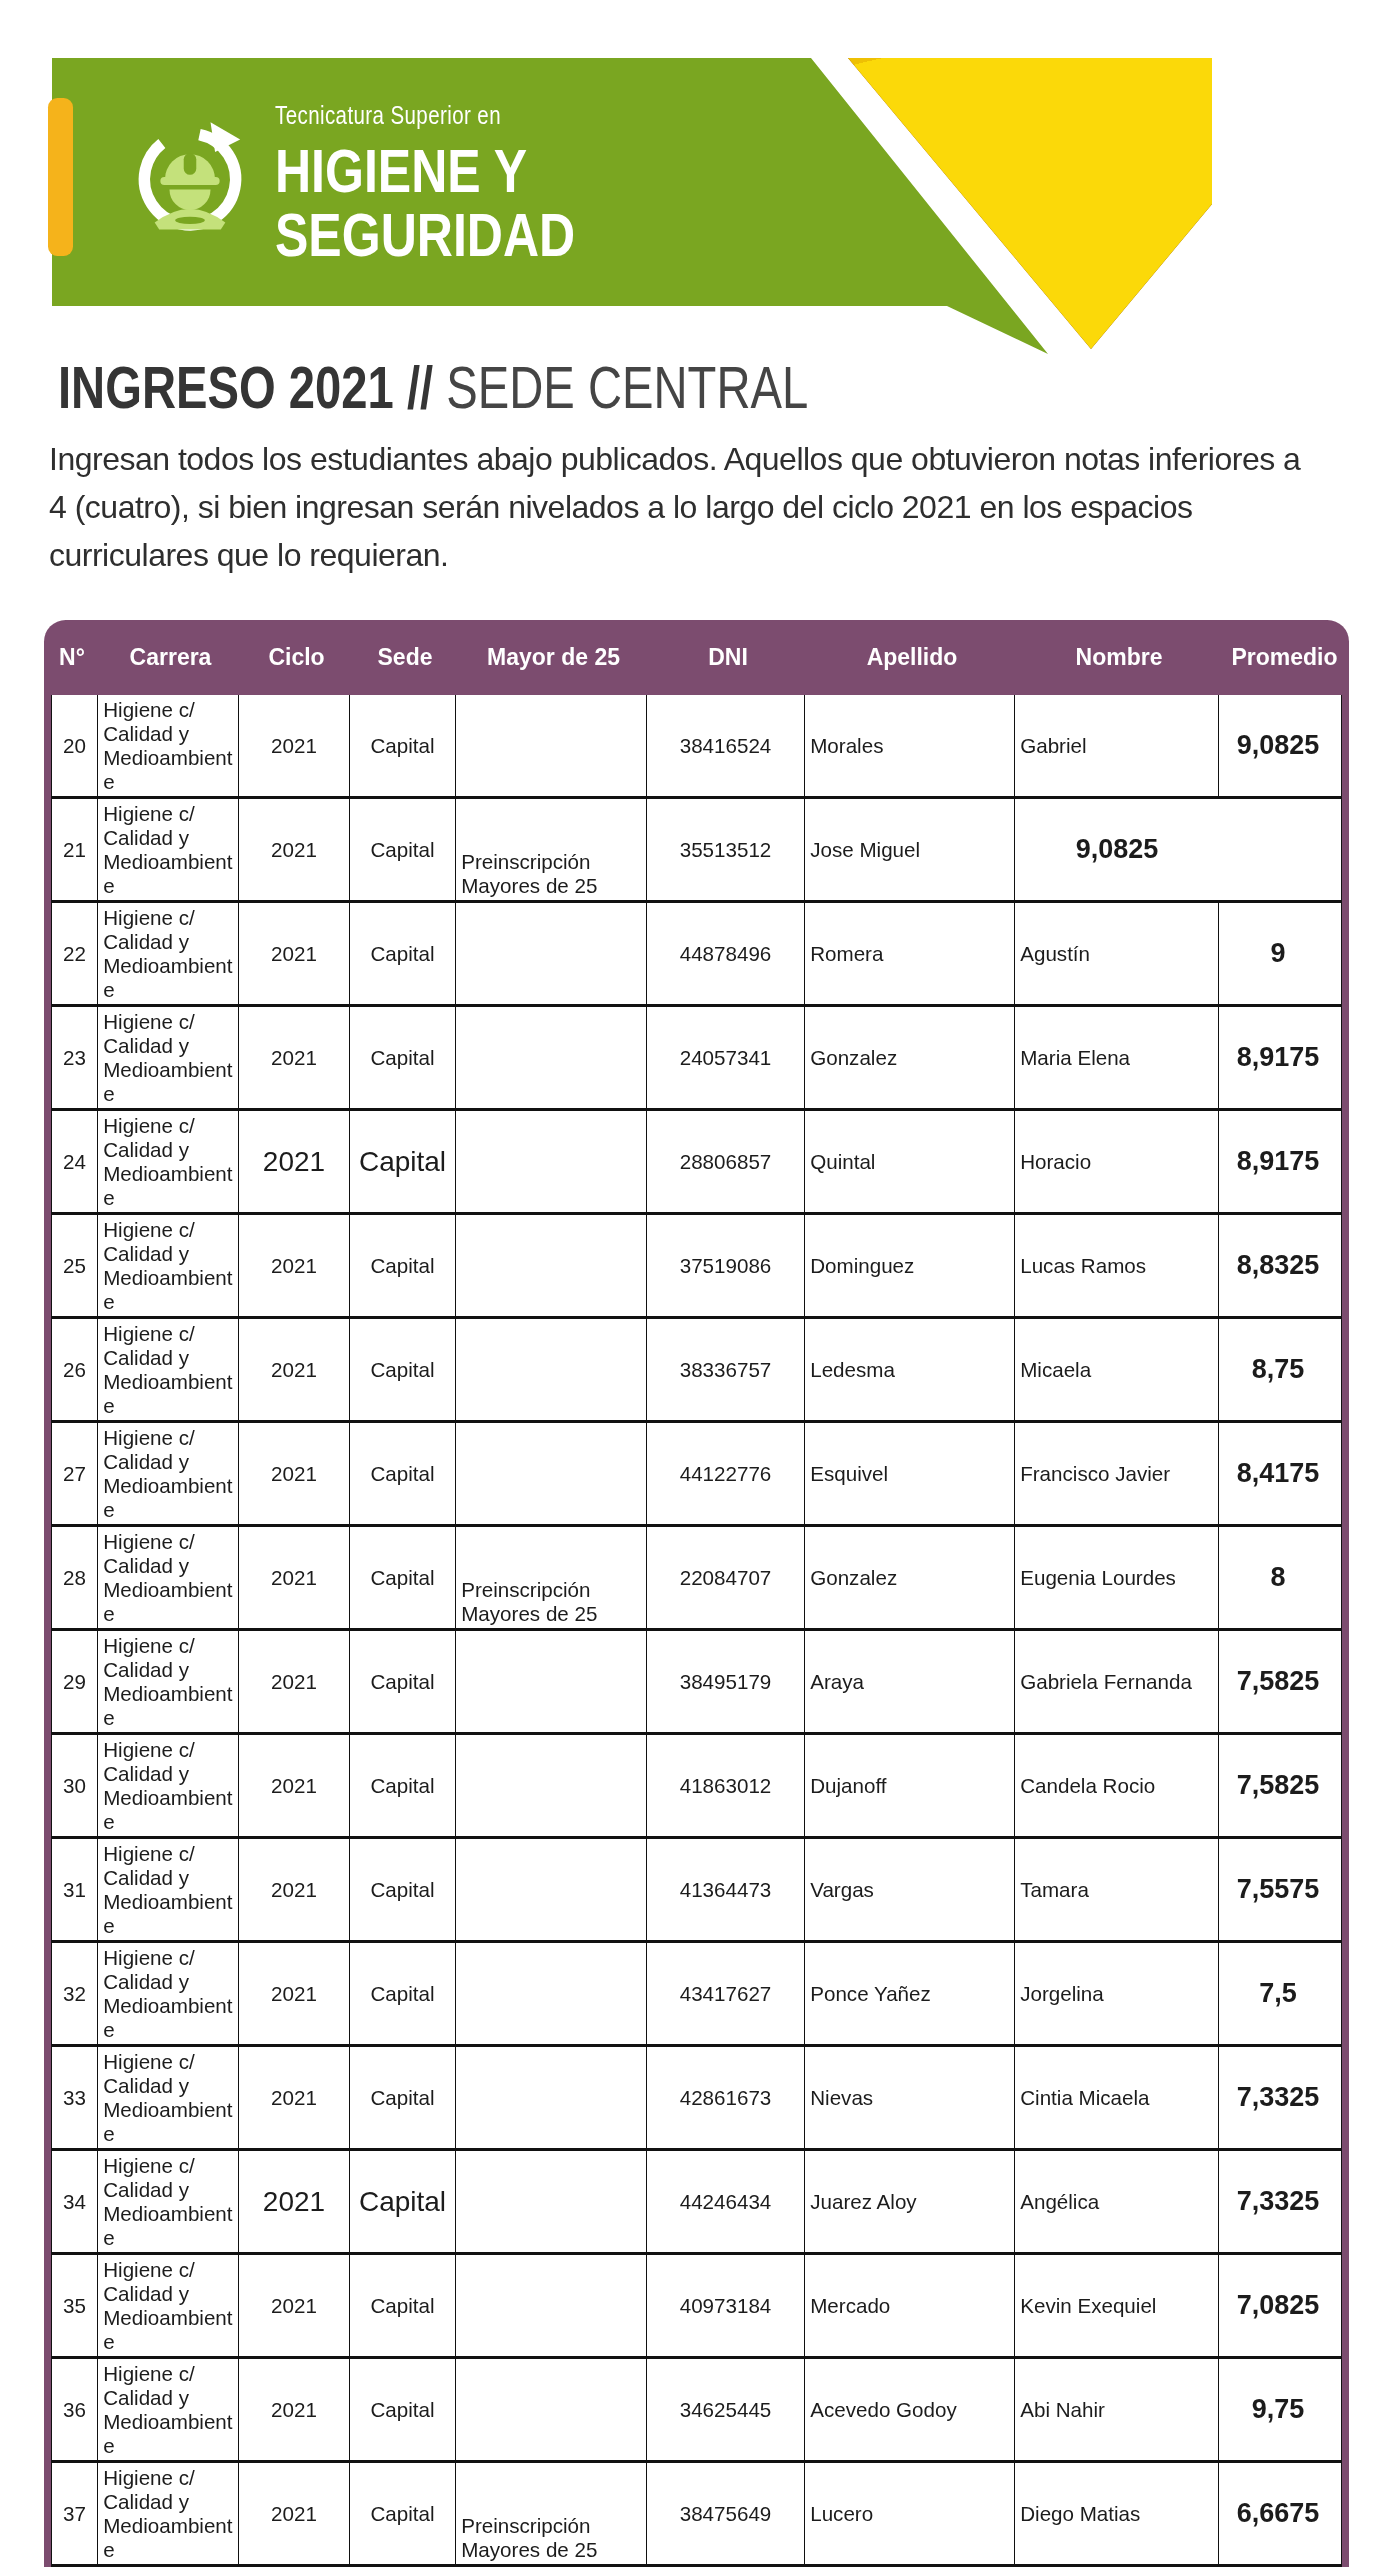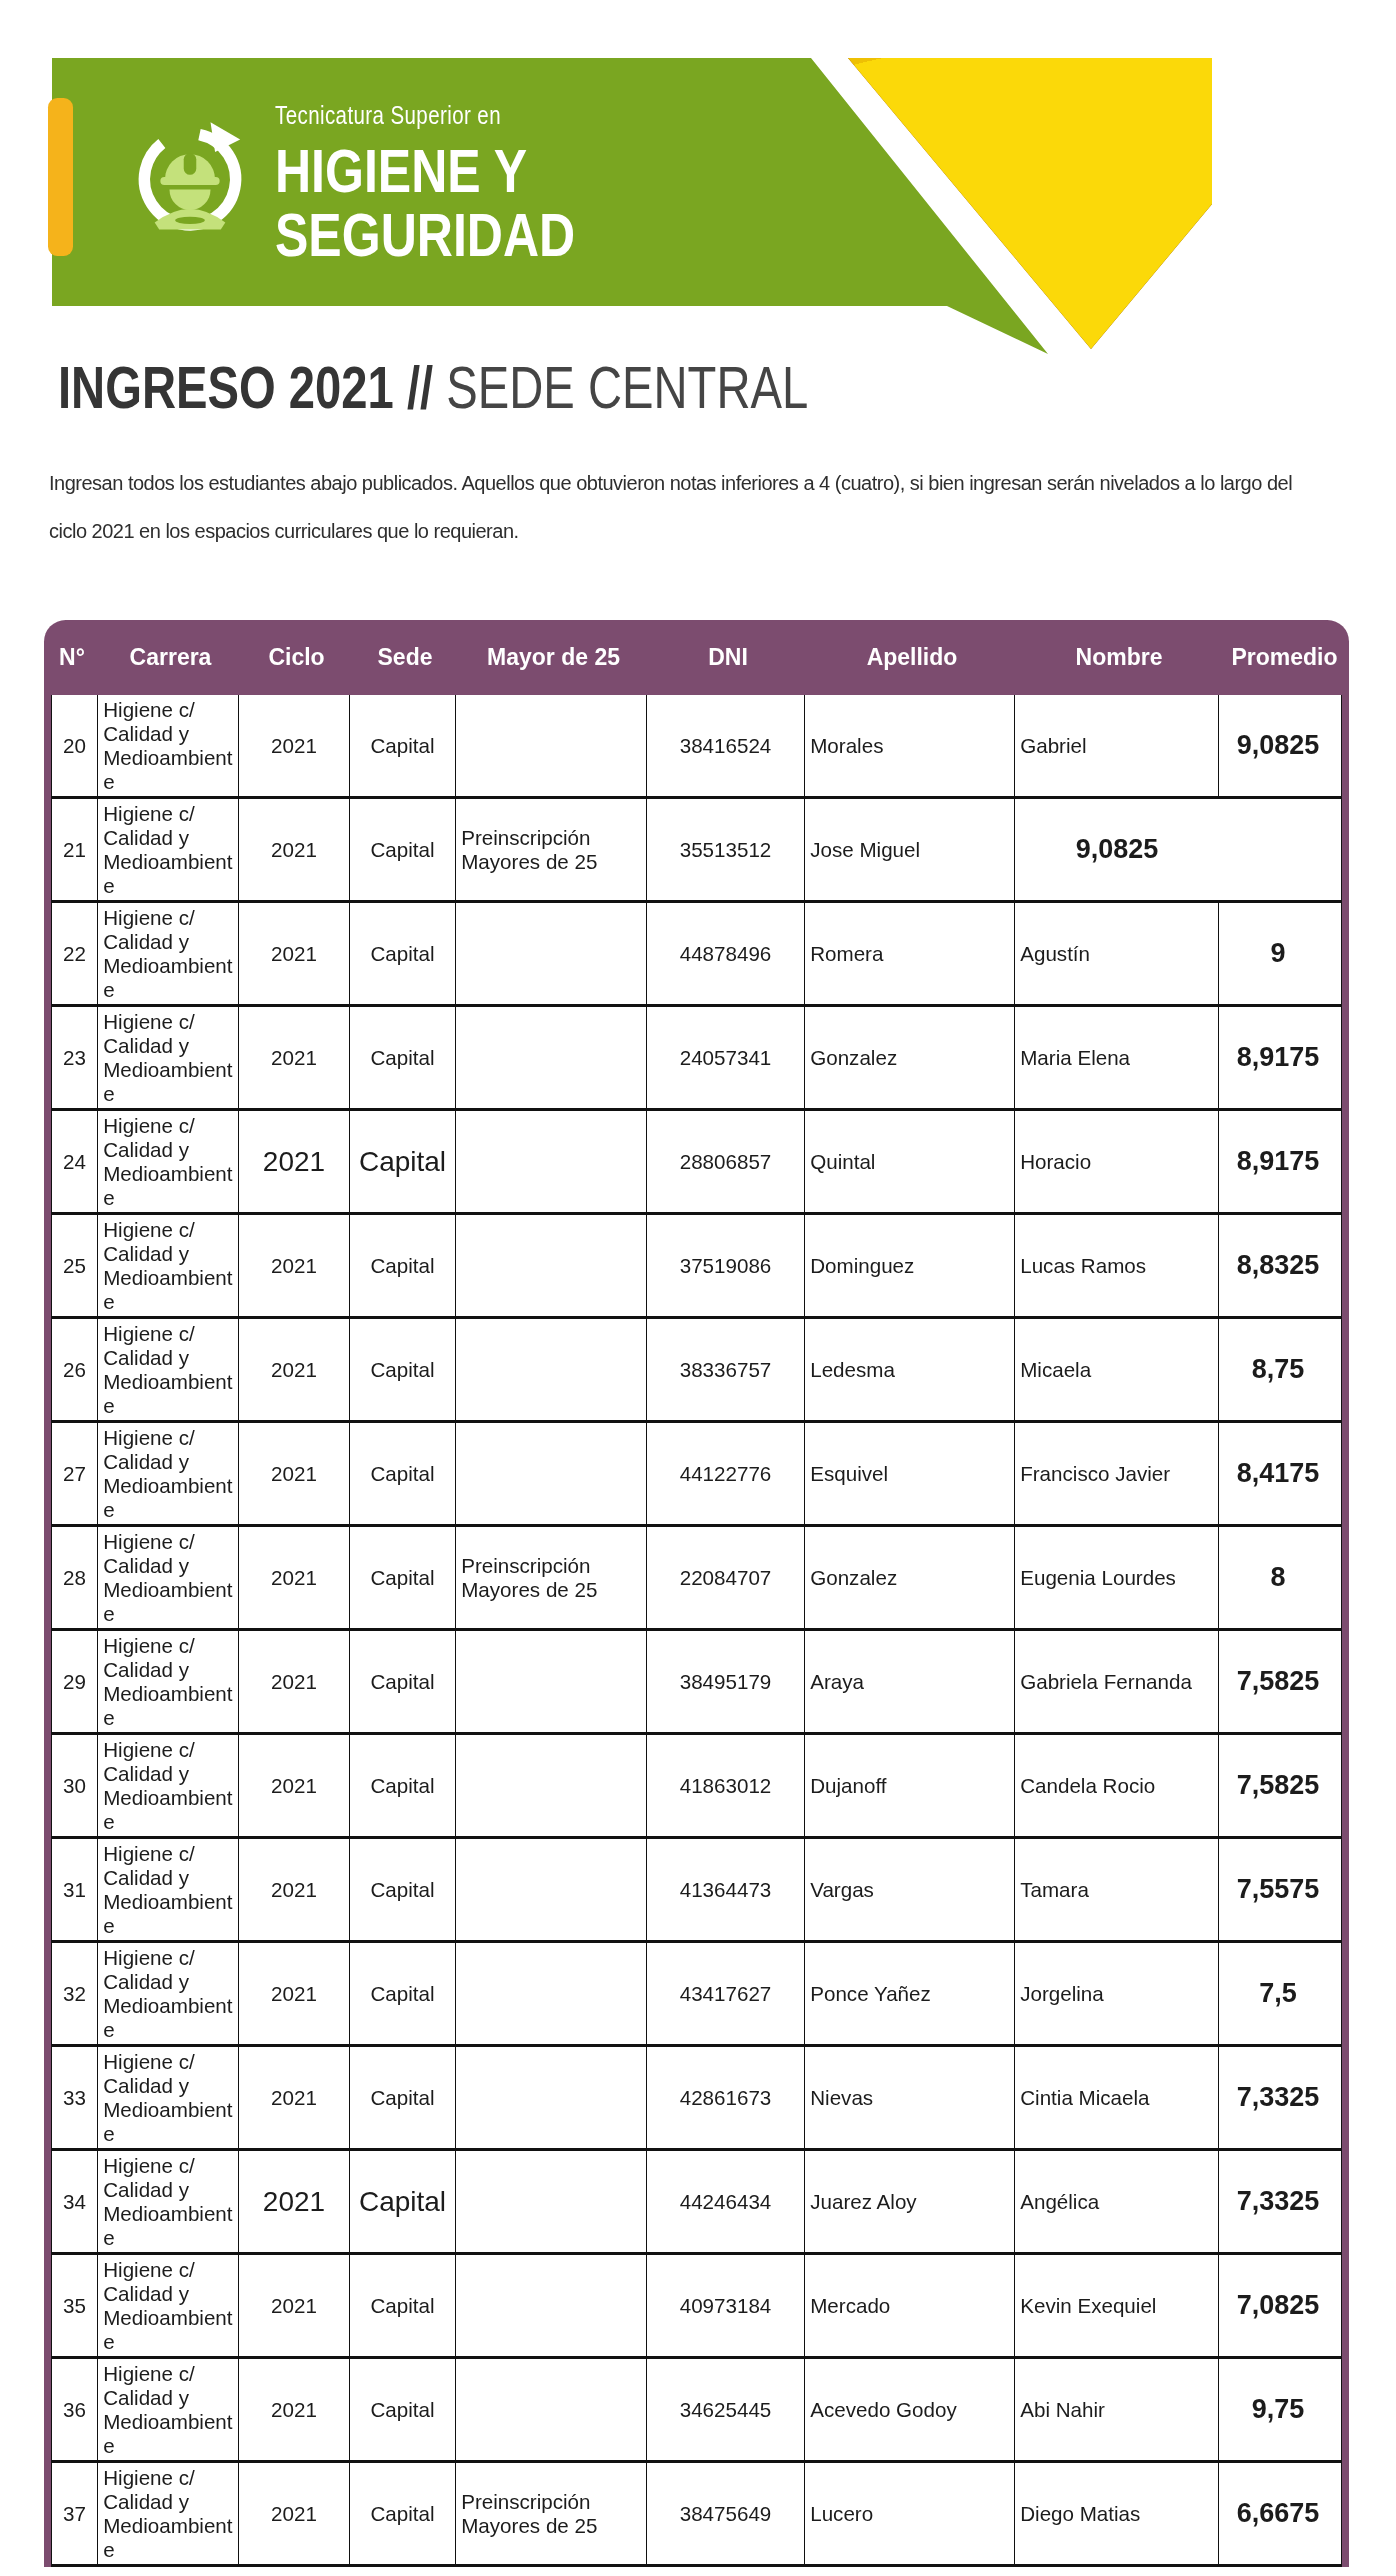--- a/index.html
+++ b/index.html
@@ -25,37 +25,37 @@
   .banner-text{position:absolute;left:275px;top:101px;transform:scaleX(.82);transform-origin:left top;color:#fff;}
   .kicker{font-size:25px;letter-spacing:0.5px;font-weight:400;}
   .banner-title{margin-top:9.3px;font-weight:bold;font-size:61px;line-height:64px;letter-spacing:0;}
 
   
   .page-title{position:absolute;left:58px;top:354px;white-space:nowrap;color:#3a3a3a;
     font-size:59px;transform:scaleX(.80);transform-origin:left top;letter-spacing:0;}
   .page-title .t-bold{font-weight:bold;color:#353535;}
   .page-title .t-reg{font-weight:400;color:#454545;}
   .intro{position:absolute;left:49px;top:435px;width:1267px;color:#2e2e2e;
-    font-size:20px;line-height:48px;letter-spacing:-0.5px;margin-top:24px;}
+    font-size:32px;line-height:48px;letter-spacing:-0.5px;}
 
   
   .tbl{position:absolute;left:44px;top:620px;width:1305px;}
   .thead{height:75px;background:#7c4c6f;border-radius:21.6px 21.6px 0 0;display:grid;
     grid-template-columns:56px 141px 111px 106px 191px 158px 210px 204px 127px;
     align-items:center;color:#fff;font-weight:bold;font-size:23px;}
   .thead .hcell{text-align:center;}
   .tbody{border-left:7.7px solid #7c4c6f;border-right:7.7px solid #7c4c6f;}
   .tbody-in{border-left:1.5px solid #111;border-right:1.5px solid #111;}
   .trow{display:grid;grid-template-columns:46px 141px 111px 106px 191px 158px 210px 204px 118px;
     height:101px;border-bottom:3.6px solid #111;font-size:20.6px;}
   .tcell{border-right:1.5px solid #111;display:flex;align-items:center;overflow:hidden;}
   .tcell:last-child{border-right:none;}
   .c-center{justify-content:center;text-align:center;}
   .c-left{justify-content:flex-start;text-align:left;padding:2.1px 5.2px;}
-  .c-wrap{line-height:24px;overflow-wrap:anywhere;}
+  .c-wrap{line-height:24px;overflow-wrap:anywhere;align-items:flex-end;}
   .c-prom{font-weight:bold;font-size:27px;justify-content:center;}
   .trow.emph .c-ciclo,.trow.emph .c-sede{font-size:28px;}
 </style>
 </head>
 <body>
 
 <div class="page">
 
   <div class="hdr">
     <div class="green-shape"></div>

